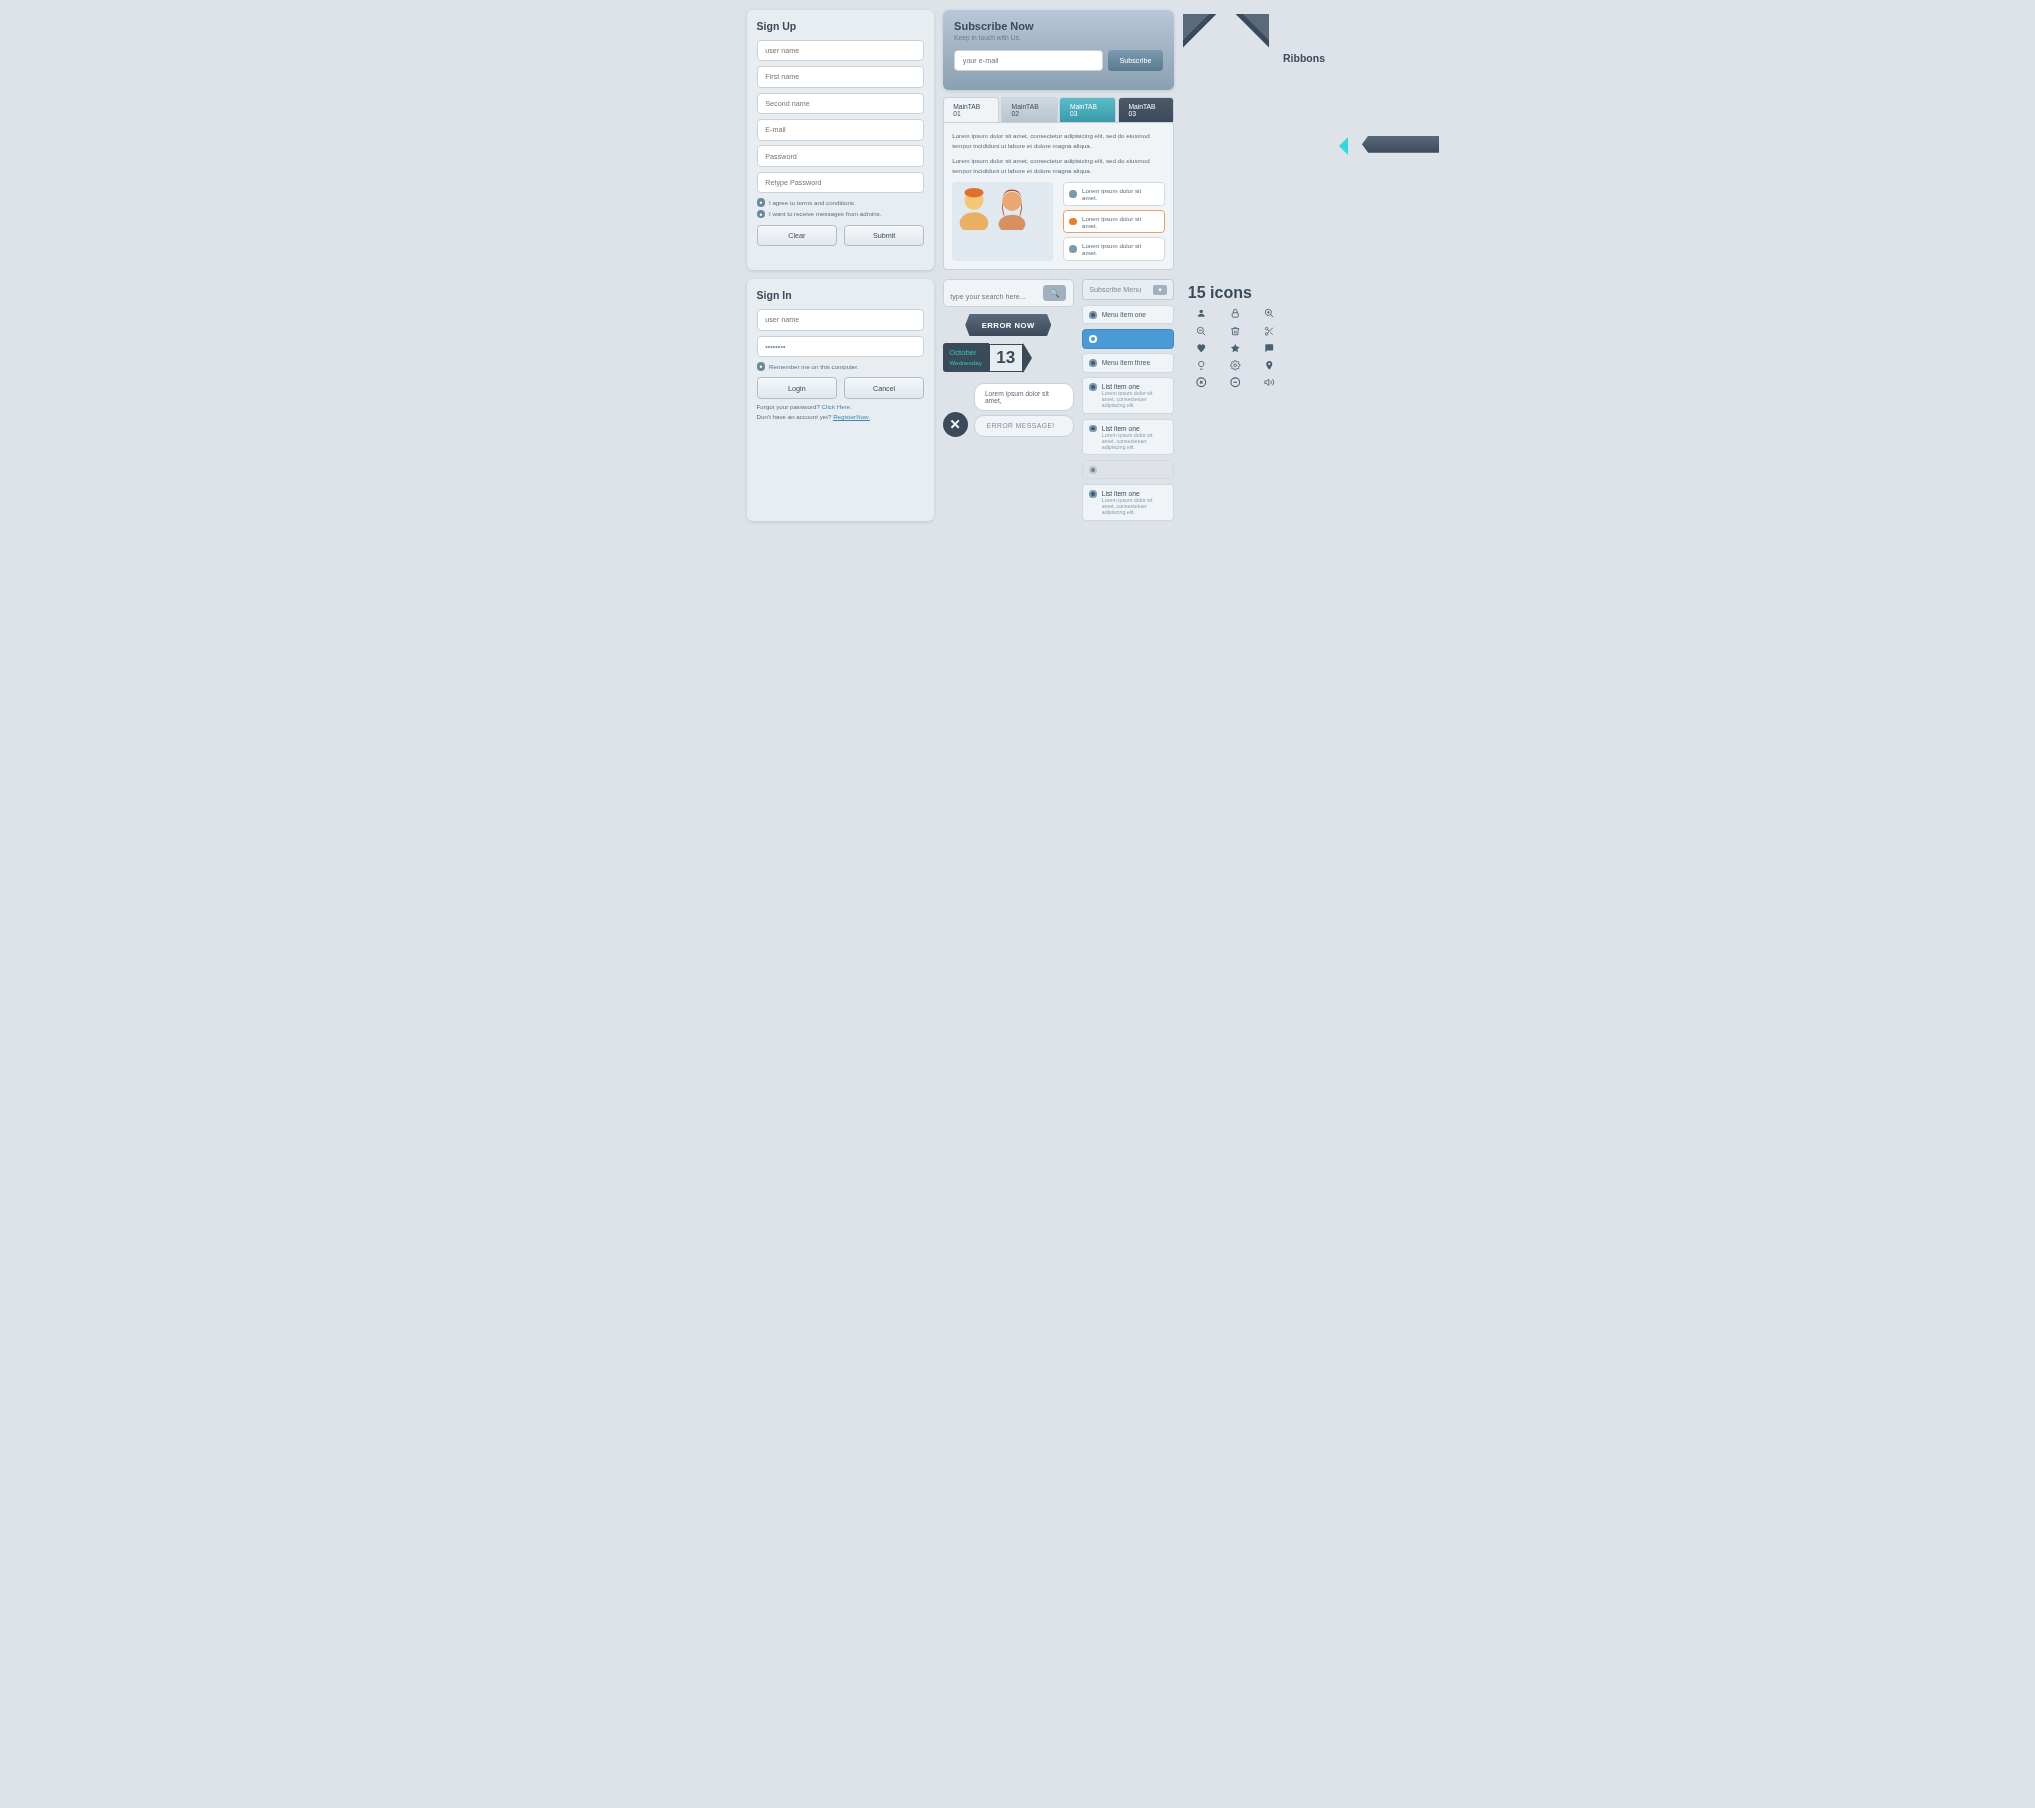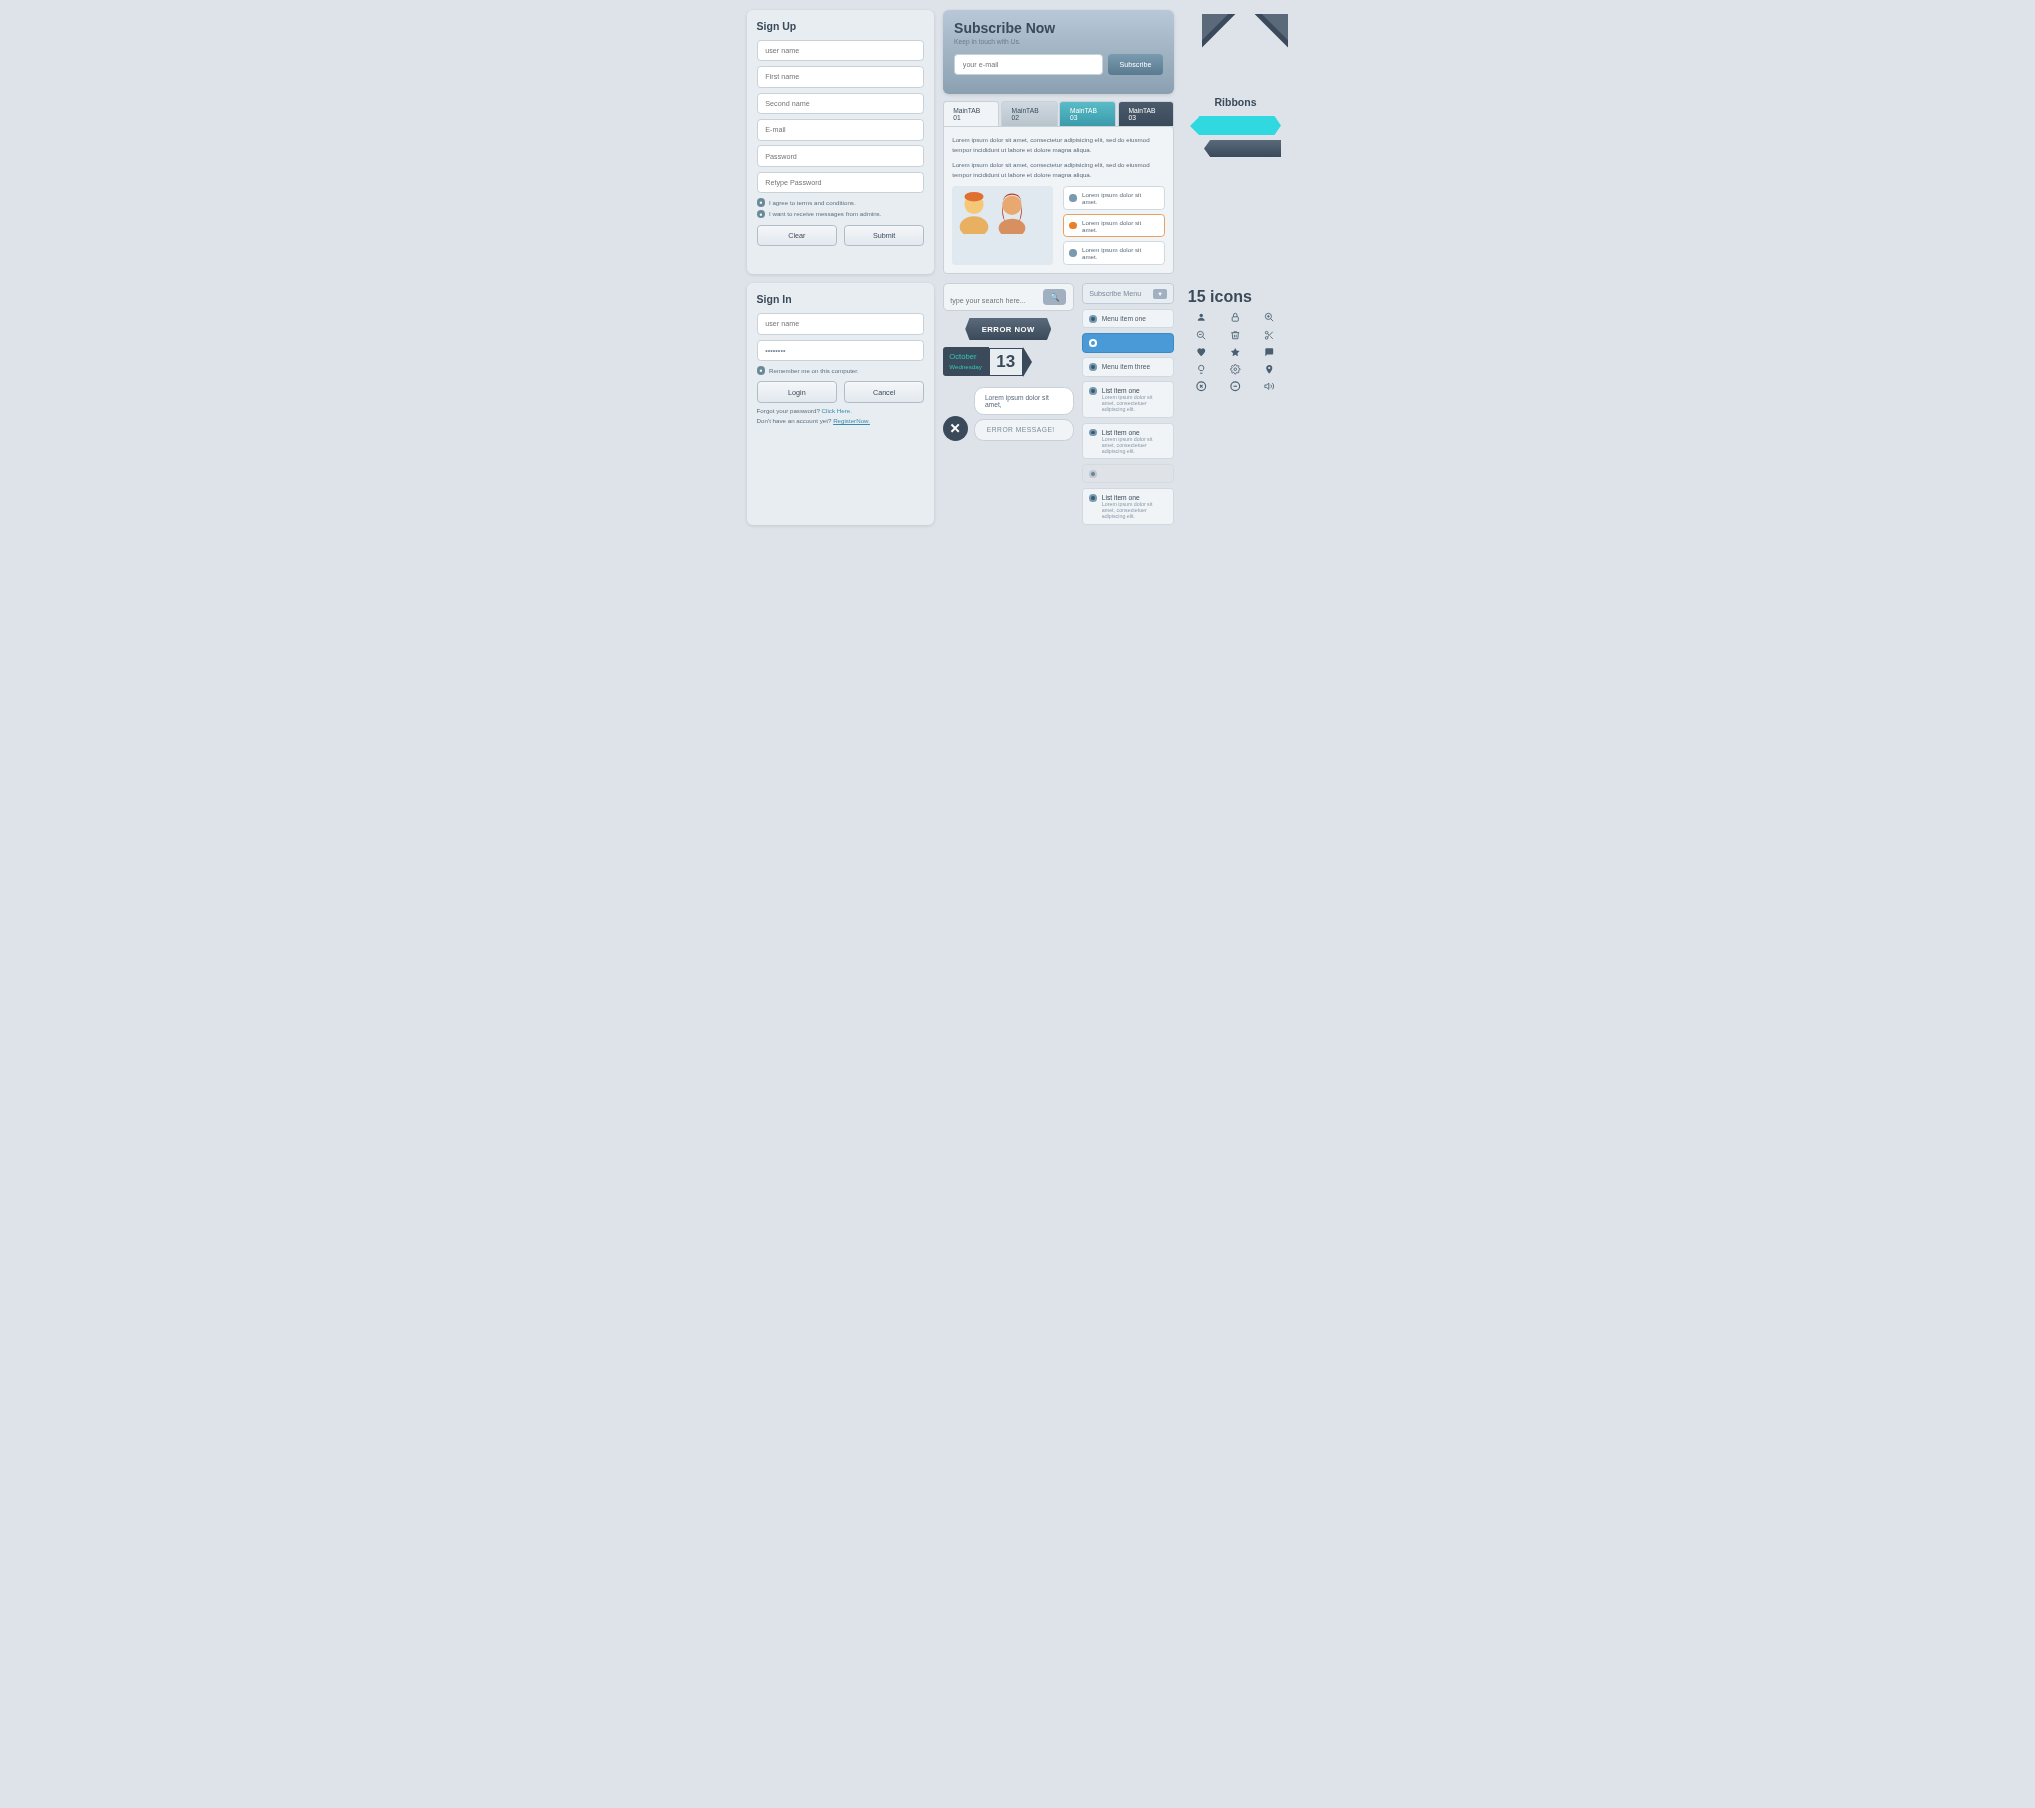--- a/index.html
+++ b/index.html
@@ -85,21 +85,21 @@
     
     .subscribe-panel {
       background: linear-gradient(to bottom, #b8c8d8, #8aa0b0);
       border-radius: 5.7px;
       padding: 10.5px 11.5px 9.6px;
       box-shadow: 0 1px 3.8px rgba(0,0,0,0.12);
       grid-row: 1;
       grid-column: 2;
     }
     .subscribe-title {
-      font-size: 14px;
+      font-size: 11px;
       font-weight: bold;
       color: #3a4a5a;
       margin-bottom: 1.9px;
     }
     .subscribe-sub {
       font-size: 6.7px;
       color: #6a7a8a;
       margin-bottom: 8.6px;
     }
     .subscribe-row {
@@ -205,23 +205,22 @@
       justify-content: center;
       flex-shrink: 0;
     }
     .dot-icon.orange { background: #e8802a; }
 
     
     .ribbons-panel {
       grid-row: 1;
       grid-column: 3;
       display: flex;
-      flex-direction: column;
-      align-items: center;
-      gap: 1px;
+      flex-direction: row;
+      gap: 14px;
       padding-top: 4.8px;
     }
     .ribbon-title {
       font-size: 10.5px;
       font-weight: bold;
       color: #3a4a5a;
       text-align: center;
       margin-top: 38px;
     }
 

